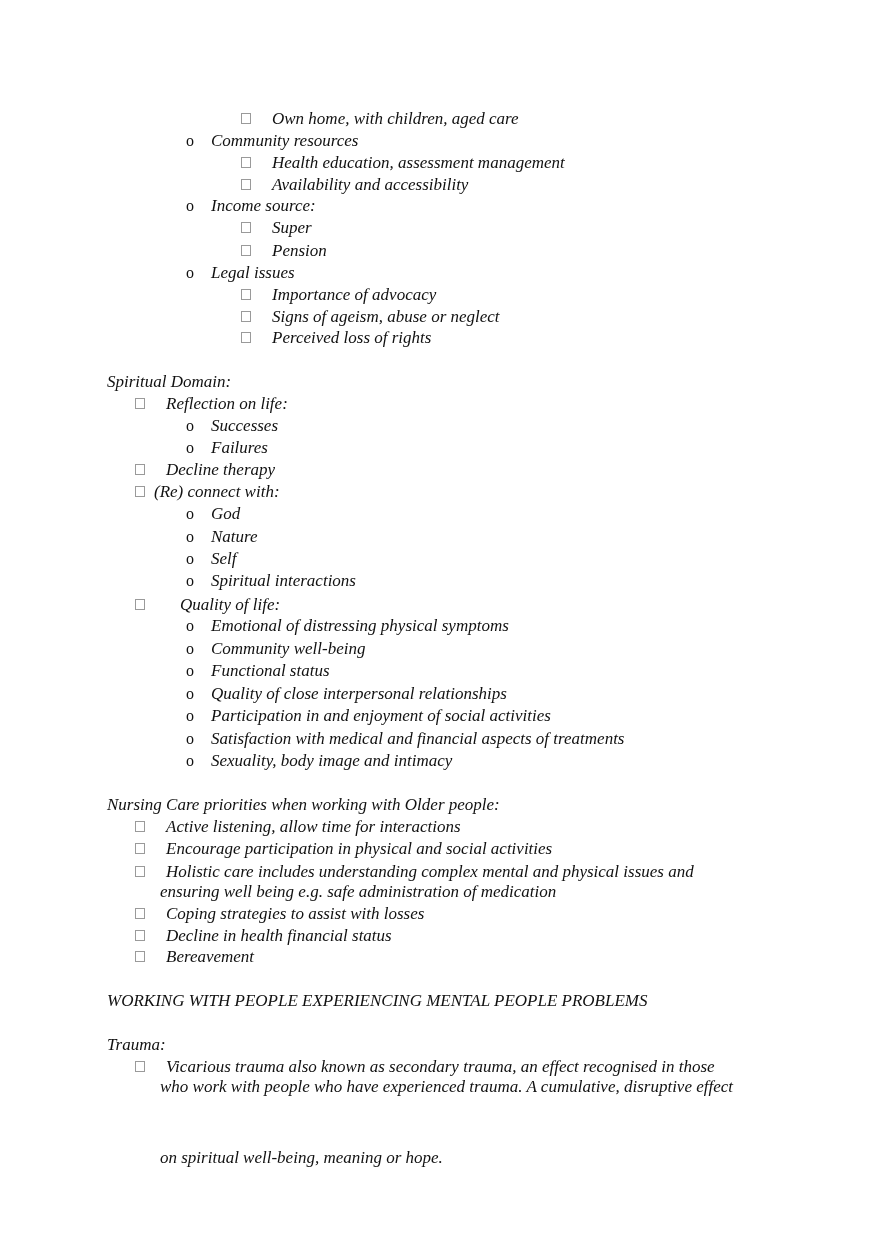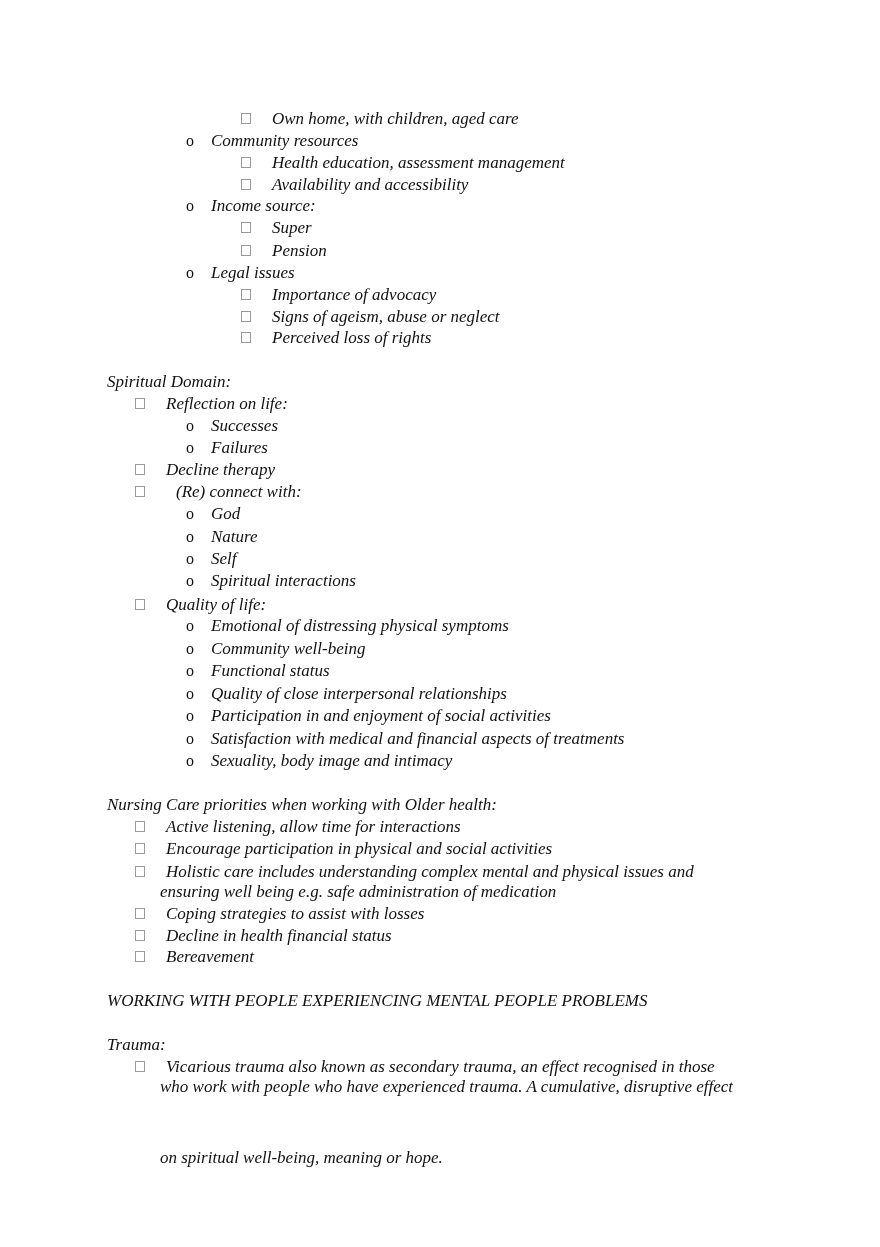--- a/index.html
+++ b/index.html
@@ -54,50 +54,50 @@
   <div class="line txt" style="left:166px;top:394px">Reflection on life:</div>
   <div class="line obullet" style="left:186px;top:416px">o</div>
   <div class="line txt" style="left:211px;top:416px">Successes</div>
   <div class="line obullet" style="left:186px;top:438px">o</div>
   <div class="line txt" style="left:211px;top:438px">Failures</div>
 
   <div class="box" style="left:135px;top:464px"></div>
   <div class="line txt" style="left:166px;top:460px">Decline therapy</div>
 
   <div class="box" style="left:135px;top:486px"></div>
-  <div class="line txt" style="left:176px;top:482px">(Re) connect with:</div>
+  <div class="line txt" style="left:154px;top:482px">(Re) connect with:</div>
   <div class="line obullet" style="left:186px;top:504px">o</div>
   <div class="line txt" style="left:211px;top:504px">God</div>
   <div class="line obullet" style="left:186px;top:527px">o</div>
   <div class="line txt" style="left:211px;top:527px">Nature</div>
   <div class="line obullet" style="left:186px;top:549px">o</div>
   <div class="line txt" style="left:211px;top:549px">Self</div>
   <div class="line obullet" style="left:186px;top:571px">o</div>
   <div class="line txt" style="left:211px;top:571px">Spiritual interactions</div>
 
   <div class="box" style="left:135px;top:599px"></div>
-  <div class="line txt" style="left:166px;top:595px">Quality of life:</div>
+  <div class="line txt" style="left:180px;top:595px">Quality of life:</div>
   <div class="line obullet" style="left:186px;top:616px">o</div>
   <div class="line txt" style="left:211px;top:616px">Emotional of distressing physical symptoms</div>
   <div class="line obullet" style="left:186px;top:639px">o</div>
   <div class="line txt" style="left:211px;top:639px">Community well-being</div>
   <div class="line obullet" style="left:186px;top:661px">o</div>
   <div class="line txt" style="left:211px;top:661px">Functional status</div>
   <div class="line obullet" style="left:186px;top:684px">o</div>
   <div class="line txt" style="left:211px;top:684px">Quality of close interpersonal relationships</div>
   <div class="line obullet" style="left:186px;top:706px">o</div>
   <div class="line txt" style="left:211px;top:706px">Participation in and enjoyment of social activities</div>
   <div class="line obullet" style="left:186px;top:729px">o</div>
   <div class="line txt" style="left:211px;top:729px">Satisfaction with medical and financial aspects of treatments</div>
   <div class="line obullet" style="left:186px;top:751px">o</div>
   <div class="line txt" style="left:211px;top:751px">Sexuality, body image and intimacy</div>
 </div>
 
 <div>
-  <div class="line txt" style="left:107px;top:795px">Nursing Care priorities when working with Older health:</div>
+  <div class="line txt" style="left:107px;top:795px">Nursing Care priorities when working with Older people:</div>
   <div class="box" style="left:135px;top:821px"></div>
   <div class="line txt" style="left:166px;top:817px">Active listening, allow time for interactions</div>
   <div class="box" style="left:135px;top:843px"></div>
   <div class="line txt" style="left:166px;top:839px">Encourage participation in physical and social activities</div>
   <div class="box" style="left:135px;top:866px"></div>
   <div class="line txt" style="left:166px;top:862px">Holistic care includes understanding complex mental and physical issues and</div>
   <div class="line txt" style="left:160px;top:882px">ensuring well being e.g. safe administration of medication</div>
   <div class="box" style="left:135px;top:908px"></div>
   <div class="line txt" style="left:166px;top:904px">Coping strategies to assist with losses</div>
   <div class="box" style="left:135px;top:930px"></div>

